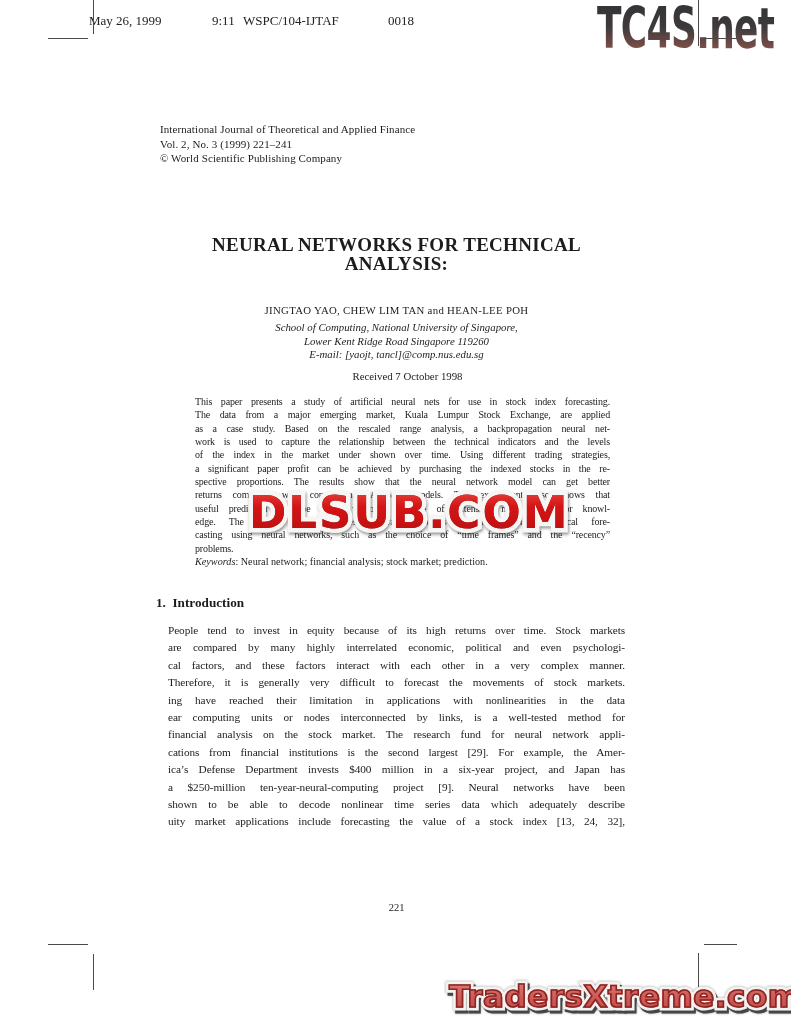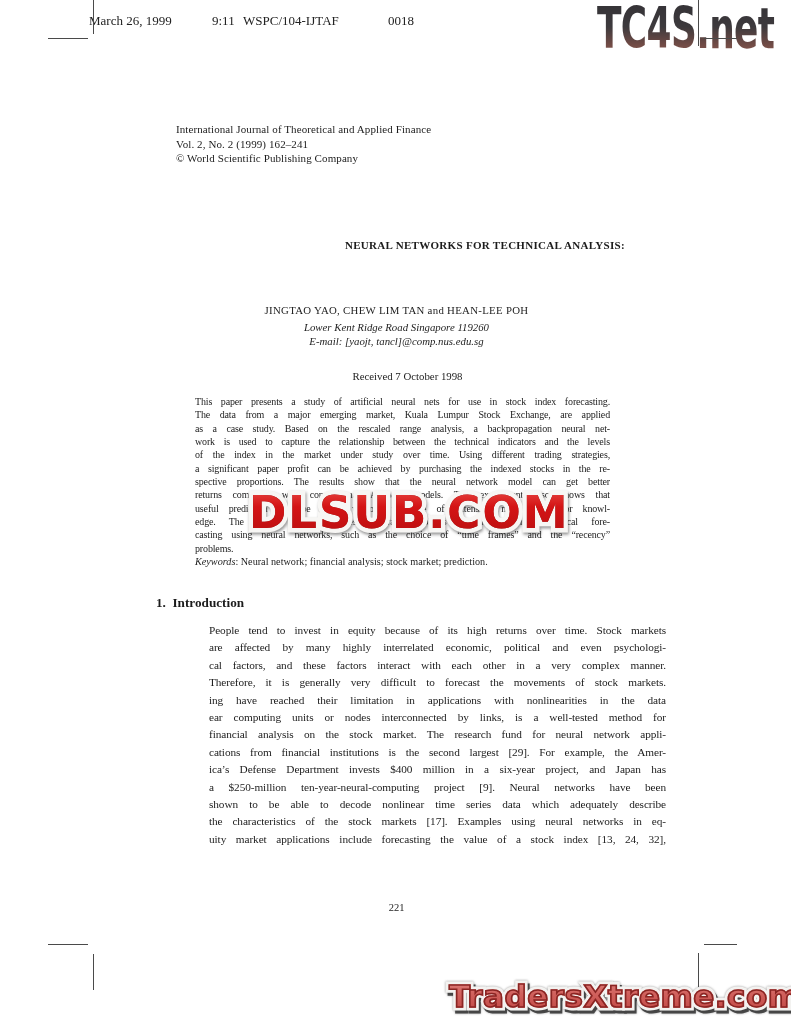--- a/index.html
+++ b/index.html
@@ -24,42 +24,42 @@
     letter-spacing:-1px; transform:scaleX(0.63); transform-origin:left top;
     color:#5a4a48; white-space:nowrap;
   }
   @supports ((-webkit-background-clip:text)) {
     .tc4s {
       background:linear-gradient(180deg,#343236 0%,#3d3a3d 48%,#6e4a45 78%,#8f5b50 100%);
       -webkit-background-clip:text; background-clip:text; color:transparent;
     }
   }
   
-  .jinfo { position:absolute; left:176px; top:122px; font-size:11px; line-height:14.5px; letter-spacing:0.1px; }
+  .jinfo { position:absolute; left:160px; top:122px; font-size:11px; line-height:14.5px; letter-spacing:0.1px; }
   
-  .title { position:absolute; left:168px; top:236px; width:457px; text-align:right;
-           font-weight:bold; font-size:11px; line-height:18.5px; letter-spacing:0.3px; }
+  .title { position:absolute; left:168px; top:236px; width:457px; text-align:center;
+           font-weight:bold; font-size:19px; line-height:18.5px; letter-spacing:0.3px; }
   .authors { position:absolute; left:168px; top:304px; width:457px; text-align:center;
              font-size:10.8px; letter-spacing:0.3px; }
   .affil { position:absolute; left:168px; top:321px; width:457px; text-align:center;
            font-style:italic; font-size:10.8px; line-height:13.6px; }
   .received { position:absolute; left:179px; top:370px; width:457px; text-align:center; font-size:10.8px; }
   
   .abstract { position:absolute; left:195px; top:395px; width:415px; }
   .abstract .jline { height:13.35px; line-height:13.35px; font-size:10px;
                      letter-spacing:-0.15px; word-spacing:-0.5px; }
   .jline { text-align:justify; text-align-last:justify; overflow:hidden; box-sizing:border-box; width:100%; }
   .jlast { text-align-last:left; }
   .keywords { position:absolute; left:195px; top:556px; font-size:10.2px; }
   .keywords .kw-label { font-style:italic; }
   
   .sec-heading { position:absolute; left:156px; top:595px; font-weight:bold; font-size:13.2px; white-space:pre; }
   .body-text { position:absolute; left:168px; top:622px; width:457px; }
   .body-text .jline { height:17.4px; line-height:17.4px; font-size:11.3px;
-                      letter-spacing:-0.1px; word-spacing:-0.4px;margin-left:41px; }
+                      letter-spacing:-0.1px; word-spacing:-0.4px; }
   .indent { padding-left:16px; }
   .pagenum { position:absolute; left:168px; top:892px; width:457px; text-align:center; font-size:10.5px;margin-top:10px; }
   
   .stamp {
     position:absolute; left:249px; top:487px; width:312px; height:54px;
     font-family:"DejaVu Sans", sans-serif; font-weight:700; font-size:45px; line-height:52px;
     letter-spacing:2px; white-space:nowrap;
     filter:drop-shadow(1px 2px 1.5px rgba(45,45,45,0.5));
   }
   .stamp span { position:absolute; left:0; top:0; }
@@ -84,88 +84,88 @@
     .tx-fill { background:linear-gradient(180deg,#e0837f 0%,#d0605c 45%,#c04643 100%);
                -webkit-background-clip:text; background-clip:text; color:transparent; }
   }
 </style>
 </head>
 <body>
 
 <div class="page">
 
   <div class="runhead">
-    <span class="rh-date">March 26, 1999</span>
+    <span class="rh-date">May 26, 1999</span>
     <span class="rh-time">9:11</span>
     <span class="rh-code">WSPC/104-IJTAF</span>
     <span class="rh-num">0018</span>
   </div>
 
   <div class="tc4s">TC4S.net</div>
 
   <div class="cm" style="left:93px; top:0; width:1px; height:34px;"></div>
   <div class="cm" style="left:48px; top:38px; width:40px; height:1px;"></div>
   <div class="cm" style="left:698px; top:0; width:1px; height:46px;"></div>
   <div class="cm" style="left:704px; top:38px; width:33px; height:1px;"></div>
   <div class="cm" style="left:48px; top:944px; width:40px; height:1px;"></div>
   <div class="cm" style="left:93px; top:954px; width:1px; height:36px;"></div>
   <div class="cm" style="left:704px; top:944px; width:33px; height:1px;"></div>
   <div class="cm" style="left:698px; top:953px; width:1px; height:34px;"></div>
 
   <div class="jinfo">
     <div>International Journal of Theoretical and Applied Finance</div>
-    <div>Vol. 2, No. 2 (1999) 162–241</div>
+    <div>Vol. 2, No. 3 (1999) 221–241</div>
     <div>© World Scientific Publishing Company</div>
   </div>
 
   <div class="title">
     <div>NEURAL NETWORKS FOR TECHNICAL ANALYSIS:</div>
   </div>
 
   <div class="authors">JINGTAO YAO, CHEW LIM TAN and HEAN-LEE POH</div>
   <div class="affil">
+    <div>School of Computing, National University of Singapore,</div>
     <div>Lower Kent Ridge Road Singapore 119260</div>
     <div>E-mail: [yaojt, tancl]@comp.nus.edu.sg</div>
   </div>
   <div class="received">Received 7 October 1998</div>
 
   <div class="abstract">
     <div class="jline">This paper presents a study of artificial neural nets for use in stock index forecasting.</div>
     <div class="jline">The data from a major emerging market, Kuala Lumpur Stock Exchange, are applied</div>
     <div class="jline">as a case study. Based on the rescaled range analysis, a backpropagation neural net-</div>
     <div class="jline">work is used to capture the relationship between the technical indicators and the levels</div>
-    <div class="jline">of the index in the market under study over time. Using different trading strategies,</div>
+    <div class="jline">of the index in the market under shown over time. Using different trading strategies,</div>
     <div class="jline">a significant paper profit can be achieved by purchasing the indexed stocks in the re-</div>
     <div class="jline">spective proportions. The results show that the neural network model can get better</div>
     <div class="jline">returns compared with conventional ARIMA models. The experiment also shows that</div>
     <div class="jline">useful prediction can be made without the use of extensive market data or knowl-</div>
     <div class="jline">edge. The paper also discusses several problems associated with technical fore-</div>
     <div class="jline">casting using neural networks, such as the choice of “time frames” and the “recency”</div>
     <div class="jline jlast">problems.</div>
   </div>
 
   <div class="keywords">
     <span class="kw-label">Keywords</span><span>: Neural network; financial analysis; stock market; prediction.</span>
   </div>
 
   <div class="sec-heading">1.  Introduction</div>
 
   <div class="body-text">
     <div class="jline">People tend to invest in equity because of its high returns over time. Stock markets</div>
-    <div class="jline">are affected by many highly interrelated economic, political and even psychologi-</div>
+    <div class="jline">are compared by many highly interrelated economic, political and even psychologi-</div>
     <div class="jline">cal factors, and these factors interact with each other in a very complex manner.</div>
     <div class="jline">Therefore, it is generally very difficult to forecast the movements of stock markets.</div>
     <div class="jline">ing have reached their limitation in applications with nonlinearities in the data</div>
     <div class="jline">ear computing units or nodes interconnected by links, is a well-tested method for</div>
     <div class="jline">financial analysis on the stock market. The research fund for neural network appli-</div>
     <div class="jline">cations from financial institutions is the second largest [29]. For example, the Amer-</div>
     <div class="jline">ica’s Defense Department invests $400 million in a six-year project, and Japan has</div>
     <div class="jline">a $250-million ten-year-neural-computing project [9]. Neural networks have been</div>
     <div class="jline">shown to be able to decode nonlinear time series data which adequately describe</div>
-    <div class="jline">the characteristics of the stock markets [17]. Examples using neural networks in eq-</div>
     <div class="jline">uity market applications include forecasting the value of a stock index [13, 24, 32],</div>
   </div>
 
   <div class="stamp">
     <span class="s-stroke">DLSUB.COM</span>
     <span class="s-shade">DLSUB.COM</span>
     <span class="s-fill">DLSUB.COM</span>
   </div>
 
   <div class="pagenum">221</div>

